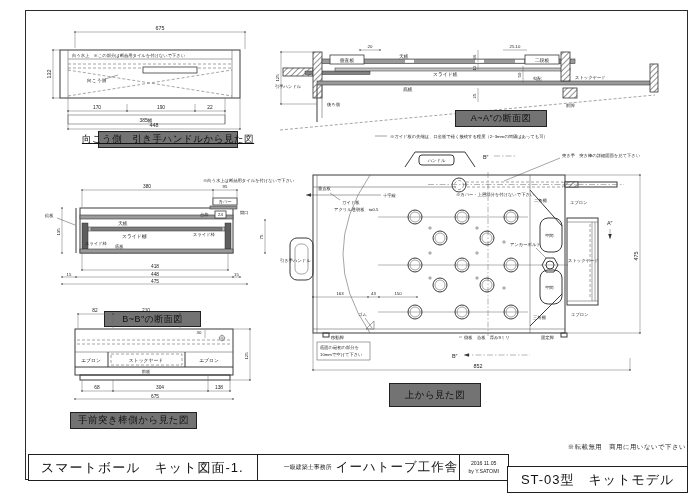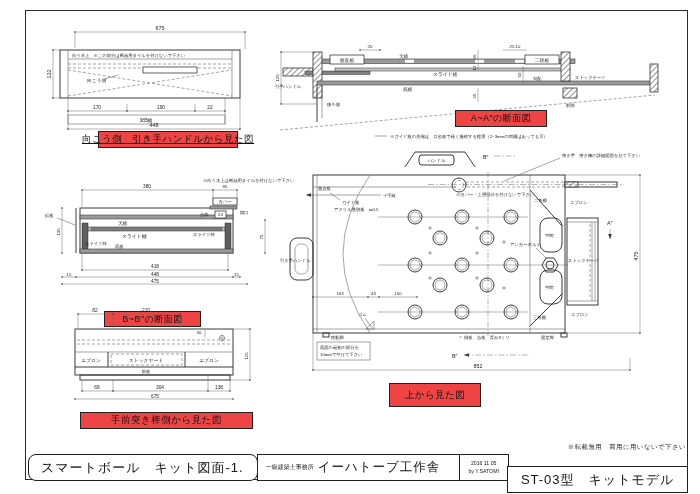--- a/index.html
+++ b/index.html
@@ -19,24 +19,24 @@
   .fwhite{fill:#fff;stroke:#3a3a3a;stroke-width:0.8;}
   .hatch{fill:url(#hatchp);stroke:#333;stroke-width:0.8;}
   .fw{fill:#fff;stroke:none;}
   .dot{fill:#333;stroke:none;}
   .arr{fill:#333;stroke:none;}
   .t4{font-size:4.3px;}
   .t45{font-size:4.8px;}
   .t5{font-size:5.4px;}
   .mid{text-anchor:middle;}
   .vtitle{position:absolute;border:1.1px solid #222;display:flex;align-items:center;justify-content:center;
-          font-size:9.5px;letter-spacing:0.5px;background:#ef4444;box-sizing:border-box;white-space:nowrap;color:#111;}
+          font-size:9.5px;letter-spacing:0.5px;background:#737373;box-sizing:border-box;white-space:nowrap;color:#111;}
   .tbcell{position:absolute;border:1.3px solid #1f1f1f;box-sizing:border-box;background:#fff;display:flex;align-items:center;color:#111;}
-  #tb-left{left:28px;top:454px;width:230px;height:27px;padding-left:12px;font-size:13px;letter-spacing:1px;border-radius:8px;}
-  #tb-mid{left:256.7px;top:454px;width:252px;height:27px;}
+  #tb-left{left:28px;top:454px;width:230px;height:27px;padding-left:12px;font-size:13px;letter-spacing:1px;}
+  #tb-mid{left:256.7px;top:454px;width:252px;height:27px;padding-left:18px;}
   #tb-right{left:507.3px;top:454px;width:180.7px;height:27px;justify-content:center;font-size:13px;letter-spacing:1px;margin-top:12px;}
   #tb-mid .office{font-size:6px;margin:0 4px 0 8px;color:#222;}
   #tb-mid .company{font-size:12.5px;letter-spacing:1px;flex:1;}
   #tb-mid .datebox{width:48px;height:100%;border-left:1px solid #1f1f1f;display:flex;flex-direction:column;
                    align-items:center;justify-content:center;font-size:5.2px;line-height:1.4;color:#222;}
   #usage-note{position:absolute;left:430px;top:443px;width:256px;text-align:right;font-size:6.4px;color:#2a2a2a;letter-spacing:0.5px;}
 </style>
 </head>
 <body>
 
@@ -266,21 +266,21 @@
         <circle cx="205" cy="91" r="0.8" class="dot"></circle>
       <text x="72" y="89" class="t45 mid">68</text>
       <text x="135" y="89" class="t45 mid">304</text>
       <text x="194" y="89" class="t45 mid">138</text>
       <line x1="50" y1="99" x2="208" y2="99" class="sdim"></line>
       <circle cx="50" cy="99" r="0.8" class="dot"></circle>
         <circle cx="208" cy="99" r="0.8" class="dot"></circle>
       <text x="130" y="97.5" class="t45 mid">675</text>
     </g>
   </svg>
-  <div class="vtitle" style="left:80px;top:412px;width:173px;height:17px;">手前突き棒側から見た図</div>
+  <div class="vtitle" style="left:70px;top:412px;width:127px;height:17px;">手前突き棒側から見た図</div>
 
   <svg style="left:278px;top:138px" width="422" height="245" viewBox="0 0 422 245">
     <g>
       <path d="M127,29 L137,14 H187 L197,29" class="s"></path>
       <rect x="141" y="17" width="35" height="10" rx="3" class="s"></rect>
       <text x="158.5" y="24" class="t4 mid">ハンドル</text>
       <text x="205" y="21" class="t5">B″</text>
       <line x1="216" y1="18" x2="238" y2="18" class="sdim dashdot"></line>
       <text x="284" y="19" class="t4">突き手　突き棒の詳細図面を見て下さい</text>
       <line x1="282" y1="20" x2="226" y2="43" class="sthin"></line>

